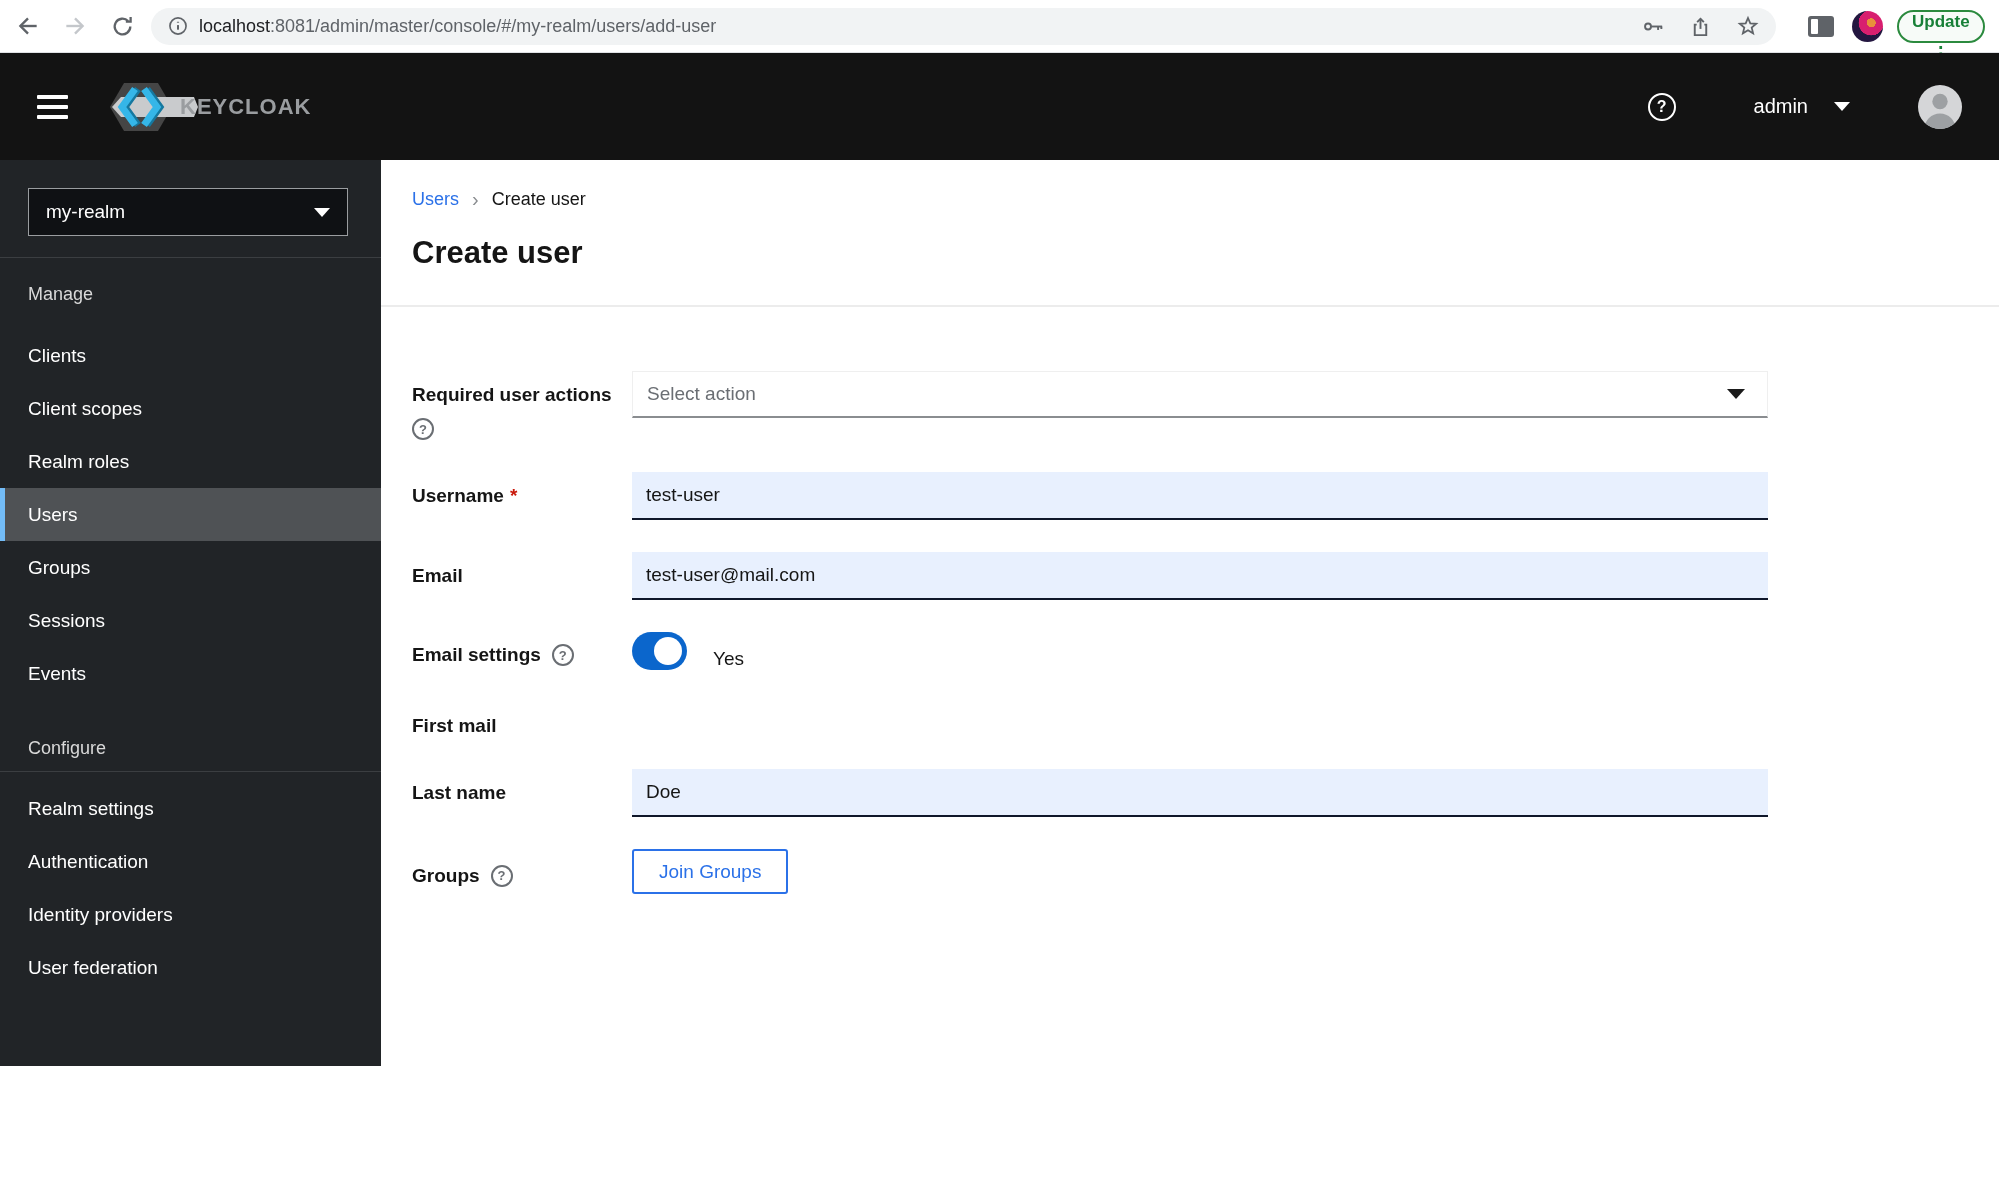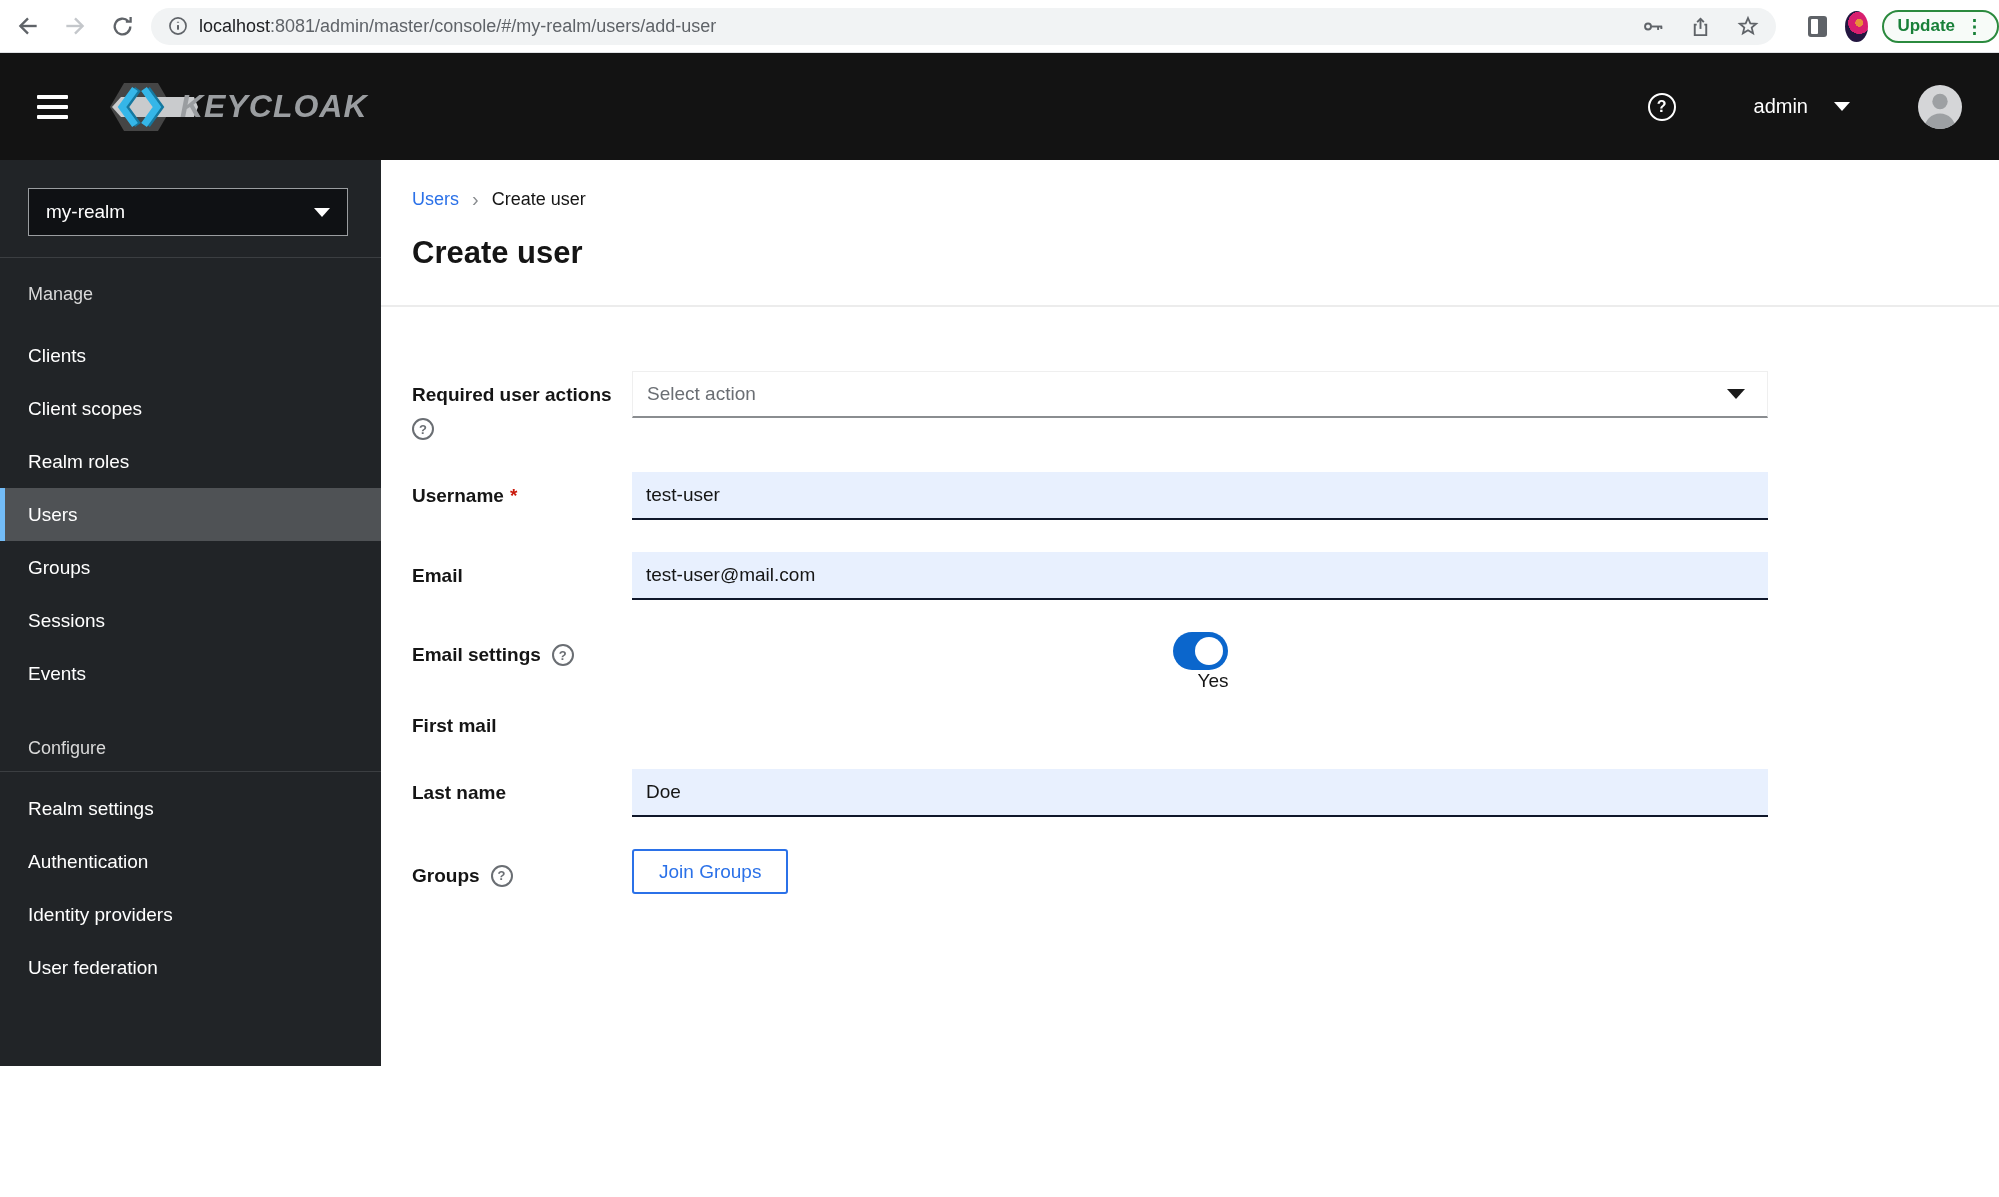--- a/index.html
+++ b/index.html
@@ -16,30 +16,30 @@
   .url{font-size:18px;color:#202124;margin-left:10px;white-space:nowrap;}
   .url .dim{color:#5f6368;}
   .omni-right{margin-left:auto;display:flex;align-items:center;gap:24px;}
   .panel-icon{position:relative;margin-left:32px;width:26px;height:21px;background:#5f6368;
     border-radius:3px;cursor:pointer;}
   .panel-icon span{position:absolute;left:3px;top:3px;bottom:3px;width:7px;background:#fff;border-radius:1px;}
   .profile-avatar{margin-left:18px;width:31px;height:31px;border-radius:50%;cursor:pointer;
     background:radial-gradient(circle at 62% 38%, #e8913a 0 16%, #d81f6f 17% 46%, #231640 47%);}
   .update-pill{margin-left:14px;height:33px;border-radius:17px;border:2px solid #2b8a3e;
     background:#f7fbf8;color:#188038;font-size:17px;font-weight:600;display:flex;
-    align-items:center;gap:10px;padding:0 13px;cursor:pointer;font-family:inherit;}
+    align-items:center;gap:10px;padding:0 13px;cursor:pointer;font-family:inherit;flex-direction:column;}
   .update-pill .dots{font-size:19px;font-weight:700;color:#188038;}
 
   
   .masthead{position:absolute;top:53px;left:0;right:0;height:107px;background:#131313;
     display:flex;align-items:center;padding:0 37px;}
   .hamburger{background:none;border:none;cursor:pointer;display:flex;flex-direction:column;gap:6px;padding:0;}
   .hamburger span{display:block;width:31px;height:4px;background:#fff;border-radius:1px;}
   .brand{display:flex;align-items:center;margin-left:38px;}
-  .brand-text{font-size:32px;font-weight:700;color:#9a9da0;letter-spacing:1px;margin-left:-18px;font-style:italic;}
+  .brand-text{font-size:22px;font-weight:700;color:#9a9da0;letter-spacing:1px;margin-left:-18px;}
   .mast-right{margin-left:auto;display:flex;align-items:center;}
   .mast-help{width:28px;height:28px;border-radius:50%;border:2px solid #fff;color:#fff;
     font-size:16px;font-weight:700;display:flex;align-items:center;justify-content:center;cursor:pointer;}
   .user-menu{display:flex;align-items:center;gap:26px;margin-left:78px;cursor:pointer;color:#fff;font-size:20px;}
   .caret{width:0;height:0;border-left:8px solid transparent;border-right:8px solid transparent;
     border-top:9px solid #fff;}
   .mast-avatar{margin-left:68px;width:44px;height:44px;border-radius:50%;overflow:hidden;
     background:#d5d6d8;display:flex;align-items:flex-end;justify-content:center;cursor:pointer;}
 
   
@@ -74,21 +74,21 @@
     color:#6a6e73;font-size:13px;font-weight:700;align-items:center;justify-content:center;cursor:pointer;}
   .flabel .help.below{margin-top:12px;}
   .fcontrol{width:1136px;}
   .select{height:47px;background:#fff;border:1px solid #efefef;border-bottom:2px solid #8a8d90;
     display:flex;align-items:center;padding:0 22px 0 14px;cursor:pointer;}
   .select .placeholder{color:#6a6e73;font-size:19px;}
   .select .caret-dark{margin-left:auto;width:0;height:0;border-left:9px solid transparent;
     border-right:9px solid transparent;border-top:10px solid #1b1b1b;}
   .text-input{width:100%;height:48px;background:#e8f0fe;border:none;
     border-bottom:2px solid #0f172a;font-size:19px;color:#151515;padding:12px 14px;font-family:inherit;outline:none;}
-  .switch-wrap{display:flex;align-items:center;height:38px;flex-direction:column;}
+  .switch-wrap{display:flex;align-items:flex-end;height:38px;}
   .switch{position:relative;width:55px;height:38px;border-radius:19px;background:#0b66cc;cursor:pointer;flex:none;}
   .switch .knob{position:absolute;top:5px;right:5px;width:28px;height:28px;border-radius:50%;background:#fff;}
   .switch-state{margin-left:26px;font-size:19px;color:#151515;}
   .btn-outline{height:45px;padding:0 25px;font-size:19px;color:#2b71e8;background:#fff;
     border:2px solid #2b71e8;border-radius:3px;cursor:pointer;font-family:inherit;}
   .actions{margin-top:45px;margin-bottom:0;}
   .btn-primary{height:50px;padding:0 26px;background:#0b66cc;color:#fff;font-size:19px;
     border:none;border-radius:3px;cursor:pointer;font-family:inherit;}
   .btn-link{margin-left:42px;background:none;border:none;color:#2b71e8;font-size:19px;
     cursor:pointer;font-family:inherit;padding:0;}

